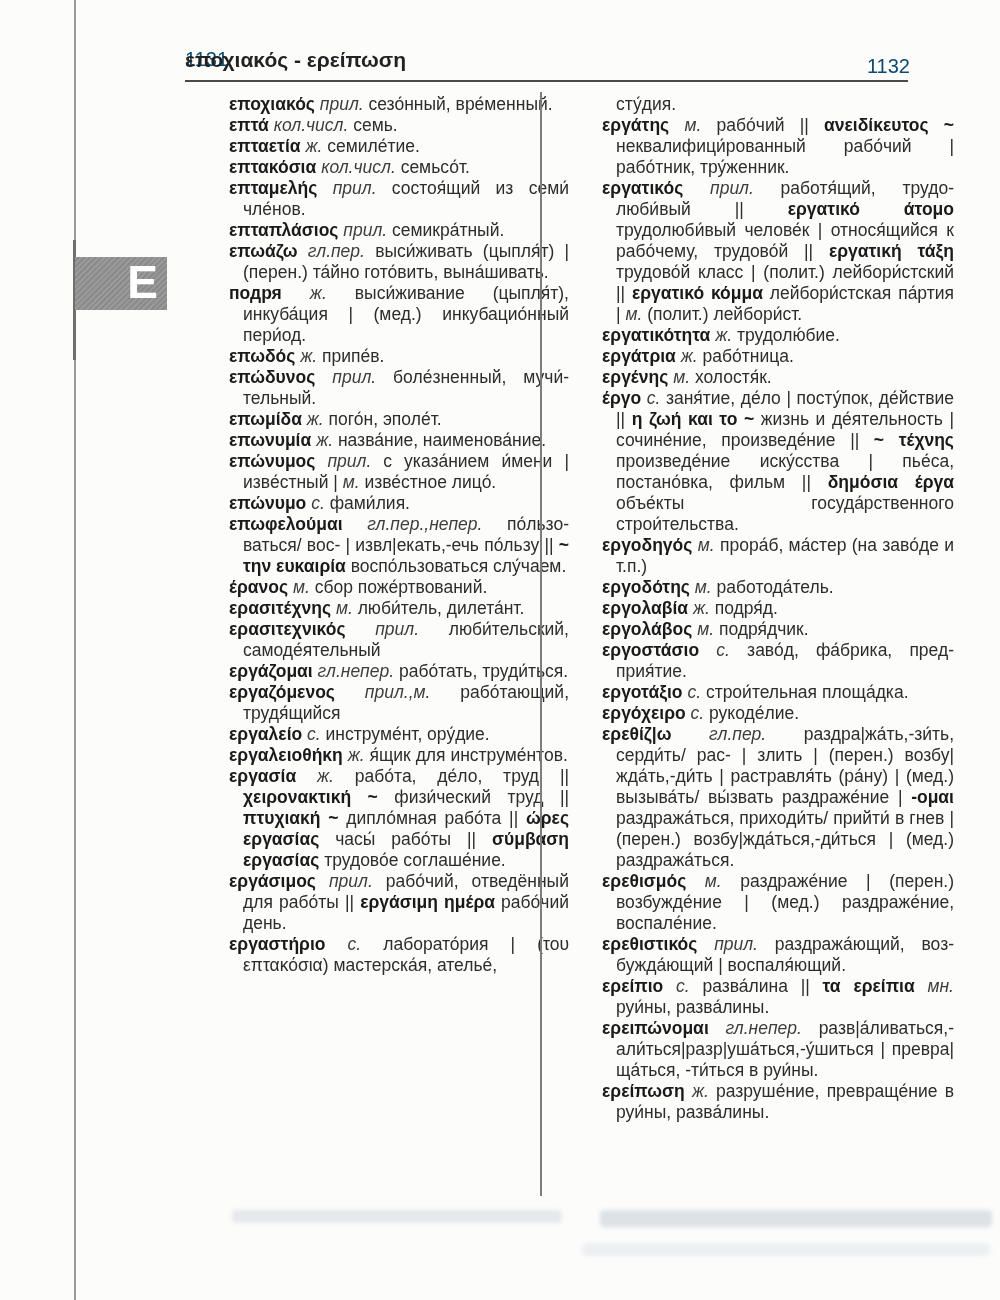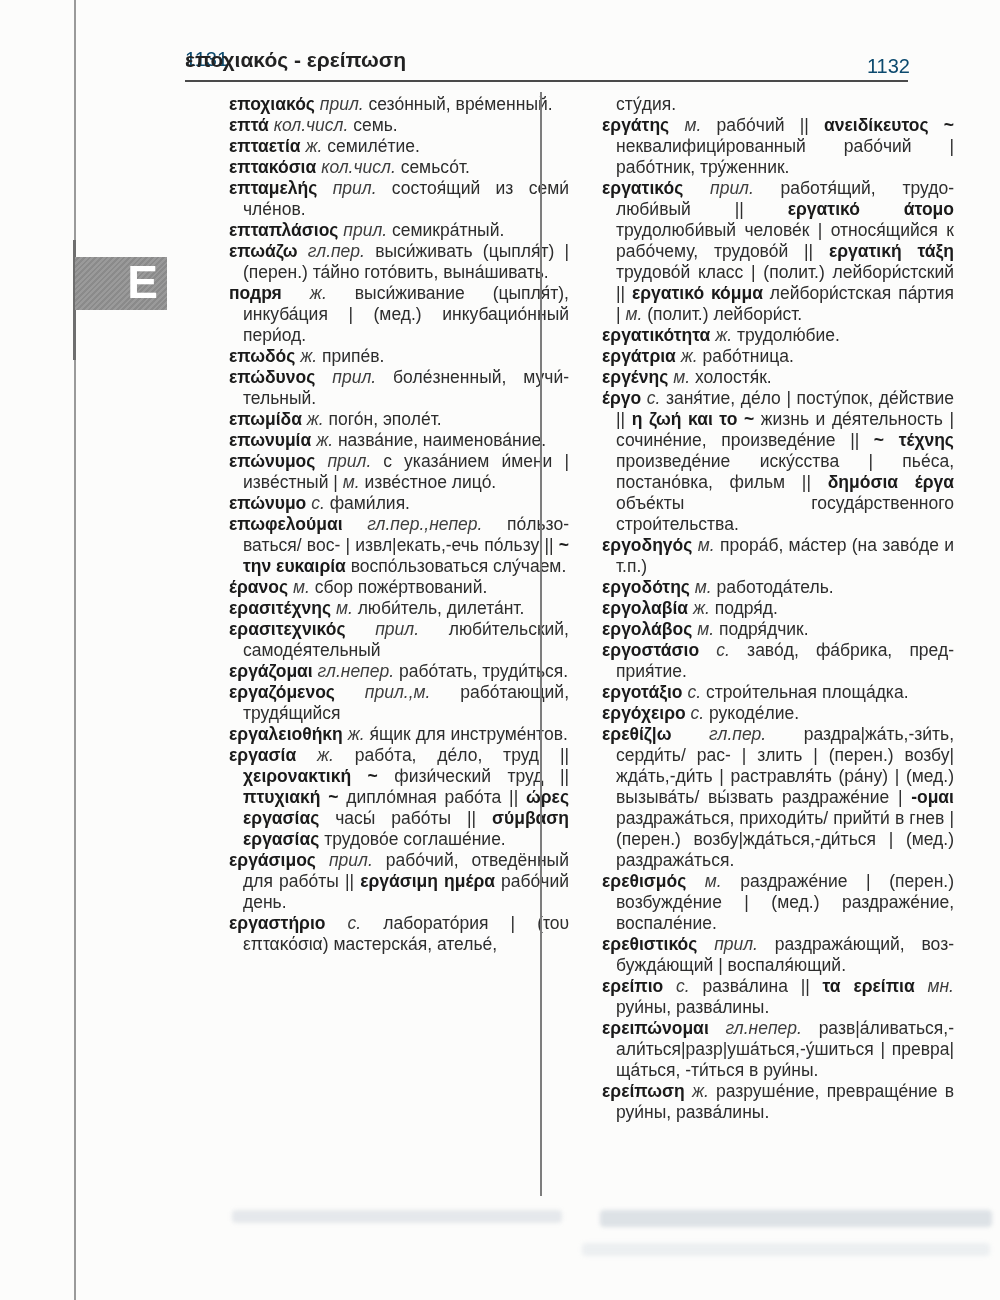--- a/index.html
+++ b/index.html
@@ -74,20 +74,21 @@
       <p class="entry"><span class="hw">επωμίδα</span> <span class="pos">ж.</span> <span class="def">пого́н, эполе́т.</span></p>
       <p class="entry"><span class="hw">επωνυμία</span> <span class="pos">ж.</span> <span class="def">назва́ние, наименова́­ние.</span></p>
       <p class="entry"><span class="hw">επώνυμος</span> <span class="pos">прил.</span> <span class="def">с указа́нием и́мени | изве́стный |</span> <span class="pos">м.</span> <span class="def">изве́стное лицо́.</span></p>
       <p class="entry"><span class="hw">επώνυμο</span> <span class="pos">с.</span> <span class="def">фами́лия.</span></p>
       <p class="entry"><span class="hw">επωφελούμαι</span> <span class="pos">гл.пер.,непер.</span> <span class="def">по́льзо­ваться/ вос- | извл|екать,-ечь по́льзу ||</span> <span class="hw">~ την ευκαιρία</span> <span class="def">воспо́льзоваться слу́чаем.</span></p>
       <p class="entry"><span class="hw">έρανος</span> <span class="pos">м.</span> <span class="def">сбор поже́ртвований.</span></p>
       <p class="entry"><span class="hw">ερασιτέχνης</span> <span class="pos">м.</span> <span class="def">люби́тель, дилета́нт.</span></p>
       <p class="entry"><span class="hw">ερασιτεχνικός</span> <span class="pos">прил.</span> <span class="def">люби́тельский, самоде́ятельный</span></p>
       <p class="entry"><span class="hw">εργάζομαι</span> <span class="pos">гл.непер.</span> <span class="def">рабо́тать, тру­ди́ться.</span></p>
       <p class="entry"><span class="hw">εργαζόμενος</span> <span class="pos">прил.,м.</span> <span class="def">рабо́тающий, трудя́щийся</span></p>
+      <p class="entry"><span class="hw">εργαλείο</span> <span class="pos">с.</span> <span class="def">инструме́нт, ору́дие.</span></p>
       <p class="entry"><span class="hw">εργαλειοθήκη</span> <span class="pos">ж.</span> <span class="def">я́щик для инстру­ме́нтов.</span></p>
       <p class="entry"><span class="hw">εργασία</span> <span class="pos">ж.</span> <span class="def">рабо́та, де́ло, труд ||</span> <span class="hw">χειρονακτική ~</span> <span class="def">физи́ческий труд ||</span> <span class="hw">πτυχιακή ~</span> <span class="def">дипло́мная рабо́та ||</span> <span class="hw">ώρες εργασίας</span> <span class="def">часы́ рабо́ты ||</span> <span class="hw">σύμβαση εργασίας</span> <span class="def">трудово́е соглаше́ние.</span></p>
       <p class="entry"><span class="hw">εργάσιμος</span> <span class="pos">прил.</span> <span class="def">рабо́чий, отведён­ный для рабо́ты ||</span> <span class="hw">εργάσιμη ημέρα</span> <span class="def">рабо́чий день.</span></p>
       <p class="entry"><span class="hw">εργαστήριο</span> <span class="pos">с.</span> <span class="def">лаборато́рия | (του επτακόσια) мастерска́я, ателье́,</span></p>
     </div>
   <div class="col-divider"></div>
   <div class="col col-right">
       <p class="entry cont"><span class="def">сту́дия.</span></p>
       <p class="entry"><span class="hw">εργάτης</span> <span class="pos">м.</span> <span class="def">рабо́чий ||</span> <span class="hw">ανειδίκευτος ~</span> <span class="def">неквалифици́рованный рабо́чий | рабо́тник, тру́женник.</span></p>
       <p class="entry"><span class="hw">εργατικός</span> <span class="pos">прил.</span> <span class="def">работя́щий, трудо­люби́вый ||</span> <span class="hw">εργατικό άτομο</span> <span class="def">трудолюби́вый челове́к | относя́щий­ся к рабо́чему, трудово́й ||</span> <span class="hw">εργατική τάξη</span> <span class="def">трудово́й класс | (полит.) лейбори́стский ||</span> <span class="hw">εργατικό κόμμα</span> <span class="def">лейбори́стская па́ртия |</span> <span class="pos">м.</span> <span class="def">(полит.) лейбори́ст.</span></p>

